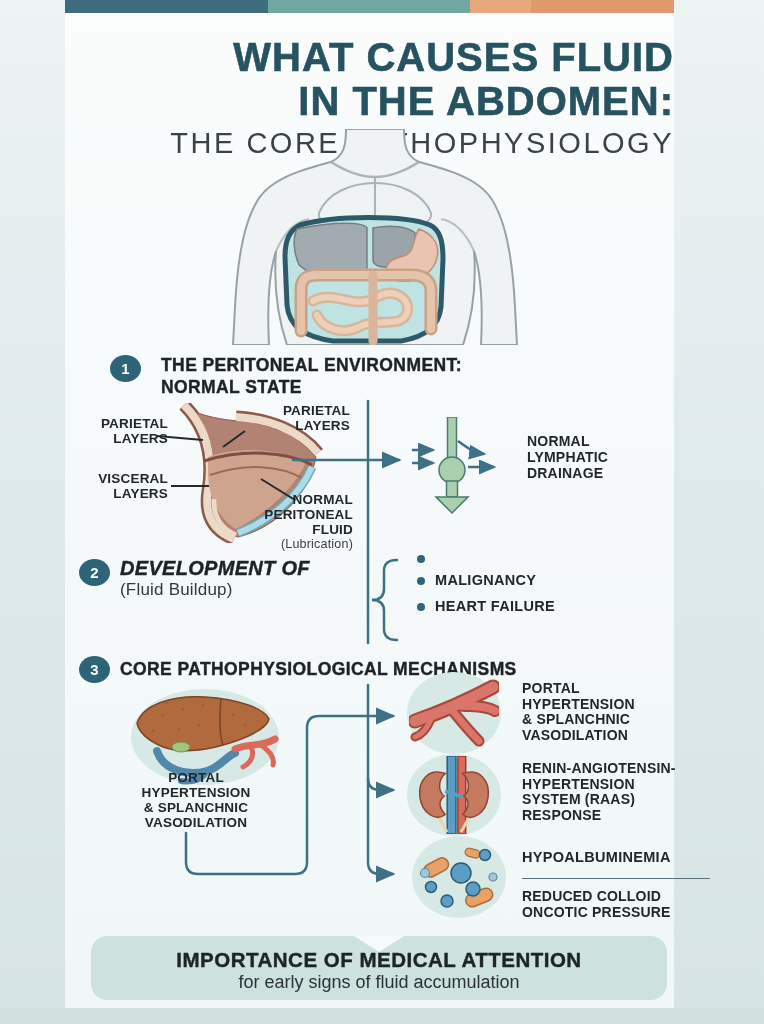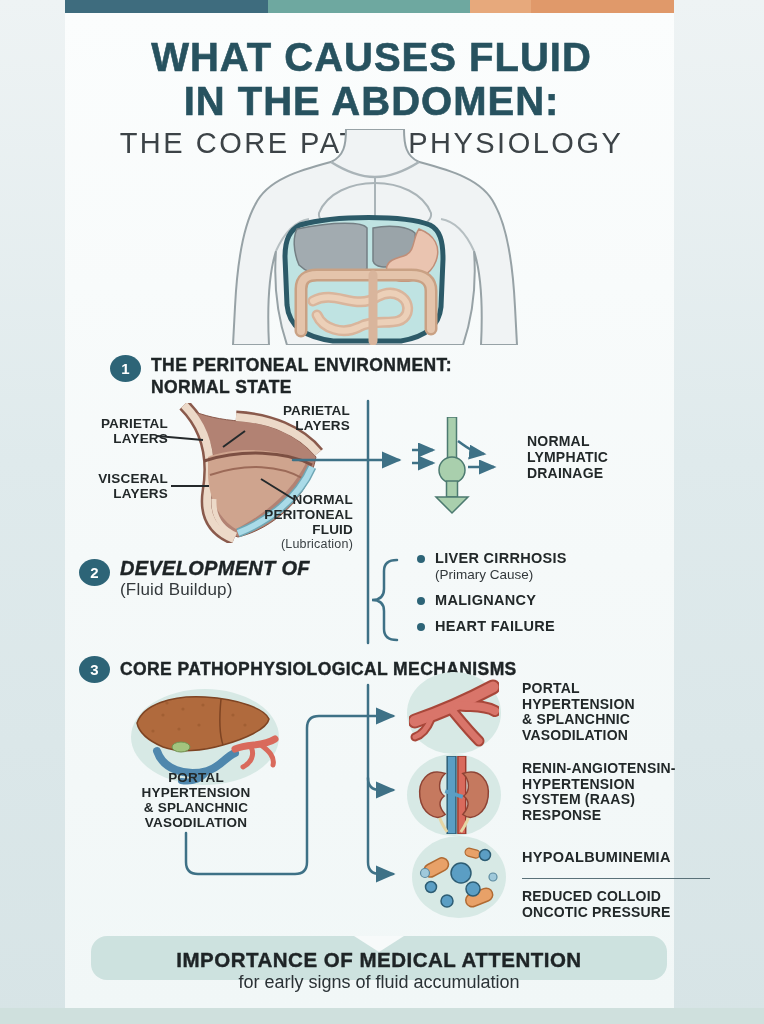--- a/index.html
+++ b/index.html
@@ -5,21 +5,21 @@
   html,body{margin:0;padding:0;background:#c9d8da;}
   .page{position:relative;width:764px;height:1024px;overflow:hidden;
         background:linear-gradient(180deg,#eef3f4 0%,#dfeaec 45%,#d7e4e6 100%);
         font-family:"Liberation Sans",sans-serif;color:#222829;}
   .abs{position:absolute;}
   .card{position:absolute;left:65px;top:13px;width:609px;height:995px;
         background:linear-gradient(180deg,#fbfdfd 0%,#f5f9f9 55%,#f1f7f7 100%);}
   .topbar{position:absolute;left:65px;top:0;width:609px;height:13px;display:flex;}
   .topbar div{height:13px;}
   .bottom-strip{position:absolute;left:0;top:1008px;width:764px;height:16px;background:#cfe0dd;}
-  .title{left:4px;right:0;top:22px;text-align:center;}
+  .title{left:4px;right:0;top:22px;text-align:right;}
   .title .t1{font-size:40px;line-height:44px;font-weight:700;color:#27525f;letter-spacing:1px;-webkit-text-stroke:.6px #27525f;}
   .title .sub{font-size:29px;line-height:34px;font-weight:400;color:#3c4347;letter-spacing:2.5px;margin-top:3px;}
   .badge{width:31px;height:27px;border-radius:50%;background:#2d6477;color:#fff;
          display:flex;align-items:center;justify-content:center;font-size:15px;font-weight:700;}
   .h1{font-size:17.5px;line-height:22px;font-weight:700;letter-spacing:.4px;color:#1e2426;-webkit-text-stroke:.4px #1e2426;}
   .h2big{font-size:20px;line-height:24px;font-weight:700;letter-spacing:.3px;color:#1e2426;font-style:italic;-webkit-text-stroke:.4px #1e2426;}
   .hsub{font-size:17px;font-weight:400;color:#34393c;letter-spacing:.2px;}
   .lbl{font-size:13.5px;line-height:15px;font-weight:700;letter-spacing:.2px;color:#222829;}
   .lbl14{font-size:14px;line-height:16px;font-weight:700;letter-spacing:.2px;color:#222829;}
   .lblsub{font-size:12.5px;line-height:14px;font-weight:400;color:#3a4144;}
@@ -27,21 +27,21 @@
   .bullets{left:352px;top:537px;width:270px;}
   .bullet-row{display:flex;gap:10px;align-items:flex-start;}
   .dot{width:8px;height:8px;border-radius:50%;background:#2d6477;margin-top:5px;flex:none;}
   .bullet-label{font-size:14.5px;line-height:17px;font-weight:700;letter-spacing:.3px;}
   .bullet-sub{font-size:13.5px;line-height:16px;font-weight:400;color:#32383b;}
   .mb9{margin-bottom:9px;}
   .circle{width:94px;height:82px;border-radius:50%;background:#d7e9e5;display:flex;align-items:center;justify-content:center;}
   .mechlbl{font-size:14px;line-height:15.5px;font-weight:700;letter-spacing:.2px;white-space:nowrap;}
   .underline-title{font-size:14.5px;line-height:16px;font-weight:700;letter-spacing:.3px;
                    border-bottom:1.5px solid #5a7179;padding-bottom:13px;width:188px;}
-  .banner{left:26px;top:923px;width:576px;height:44px;border-radius:16px;background:#cde2df;text-align:center;}
+  .banner{left:26px;top:923px;width:576px;height:64px;border-radius:16px;background:#cde2df;text-align:center;}
   .notch{position:absolute;left:50%;top:0;transform:translateX(-50%);width:0;height:0;
          border-left:25px solid transparent;border-right:25px solid transparent;border-top:16px solid #f7fafa;}
   .banner .bh{margin-top:12px;font-size:20.5px;line-height:24px;font-weight:700;letter-spacing:.5px;color:#1e2426;-webkit-text-stroke:.4px #1e2426;}
   .banner .bs{font-size:18px;line-height:21px;font-weight:400;color:#2b3236;}
   svg{display:block;}
 </style>
 </head>
 <body>
 
 <div class="page">
@@ -78,21 +78,21 @@
       <path d="M96,160 C96,150 102,146 112,146 L206,146 C220,146 226,152 226,162 L226,200 M96,160 L96,202" fill="none" stroke="#c9a184" stroke-width="13" stroke-linecap="round"></path>
       <path d="M96,160 C96,150 102,146 112,146 L206,146 C220,146 226,152 226,162 L226,200 M96,160 L96,202" fill="none" stroke="#e4c4ab" stroke-width="8" stroke-linecap="round"></path>
       <path d="M108,172 C130,160 150,182 172,168 C190,158 206,170 202,184 C196,200 172,188 154,198 C138,206 118,200 112,186" fill="none" stroke="#d9b59c" stroke-width="11" stroke-linecap="round"></path>
       <path d="M108,172 C130,160 150,182 172,168 C190,158 206,170 202,184 C196,200 172,188 154,198 C138,206 118,200 112,186" fill="none" stroke="#ecd0b8" stroke-width="6" stroke-linecap="round"></path>
       <path d="M168,146 L168,212" fill="none" stroke="#d9b59c" stroke-width="9" stroke-linecap="round"></path>
     </svg>
 
     <div class="abs badge" style="left:45px;top:342px">
       <span>1</span>
     </div>
-    <div class="abs h1" style="left:86px;top:341px">
+    <div class="abs h1" style="left:96px;top:341px">
       <div>THE PERITONEAL ENVIRONMENT:</div>
       <div>NORMAL STATE</div>
     </div>
 
     <svg class="abs" style="left:93px;top:390px" width="175" height="140" viewBox="0 0 175 140">
       <path d="M26,2 C48,24 56,52 50,88 C46,114 56,128 76,136" fill="none" stroke="#8a5a4c" stroke-width="13"></path>
       <path d="M160,50 C142,28 112,16 78,14" fill="none" stroke="#8a5a4c" stroke-width="13"></path>
       <path d="M30,6 C52,26 60,54 54,88 C50,114 60,128 80,134 C114,126 150,96 158,54 C140,32 112,20 82,18 C64,17 45,13 30,6 Z" fill="#b28273" stroke="#8a5a4c" stroke-width="1"></path>
       <path d="M26,2 C48,24 56,52 50,88 C46,114 56,128 76,136" fill="none" stroke="#ecd9c8" stroke-width="8"></path>
       <path d="M160,50 C142,28 112,16 78,14" fill="none" stroke="#ecd9c8" stroke-width="8"></path>
@@ -149,24 +149,20 @@
       <span>2</span>
     </div>
     <div class="abs" style="left:55px;top:543px">
       <div class="h2big">DEVELOPMENT OF</div>
       <div class="hsub">(Fluid Buildup)</div>
     </div>
 
     <div class="abs bullets">
       <div class="bullet-row mb9">
         <div class="dot"></div>
-        <div>
-          <div class="bullet-label">LIVER CIRRHOSIS</div>
-          <div class="bullet-sub">(Primary Cause)</div>
-        </div>
       </div>
       <div class="bullet-row mb9">
         <div class="dot"></div>
         <div class="bullet-label">MALIGNANCY</div>
       </div>
       <div class="bullet-row">
         <div class="dot"></div>
         <div class="bullet-label">HEART FAILURE</div>
       </div>
     </div>

